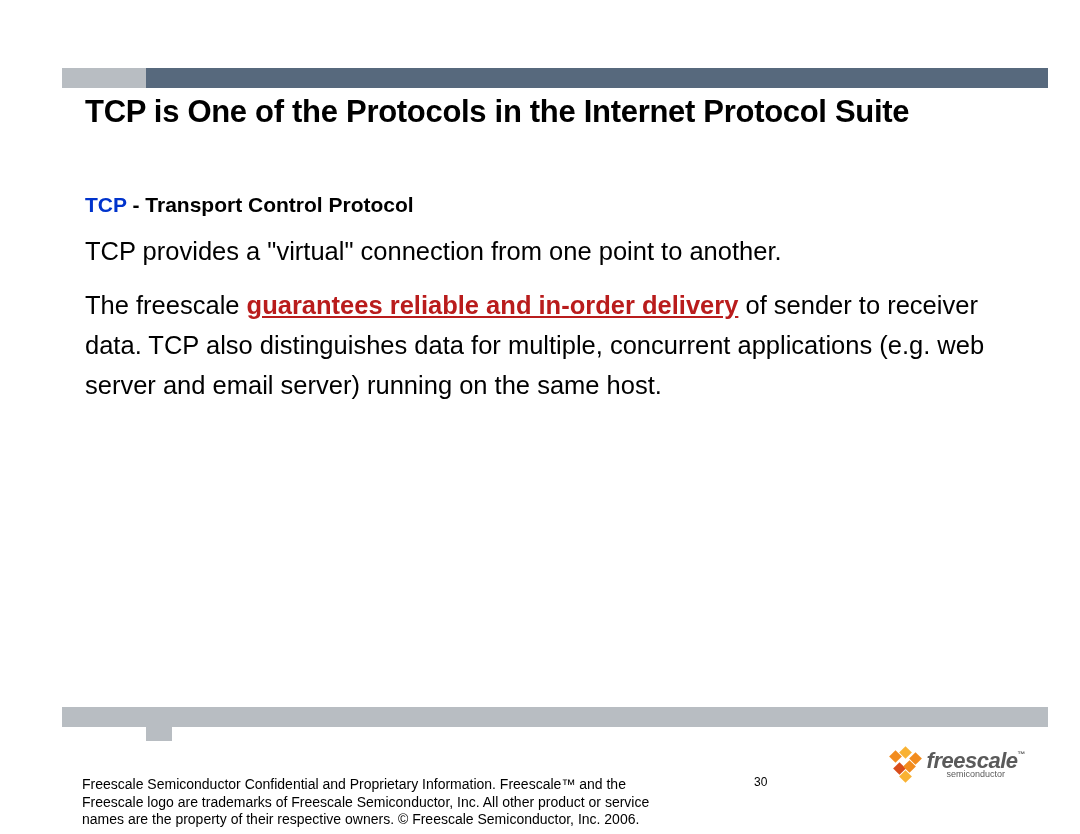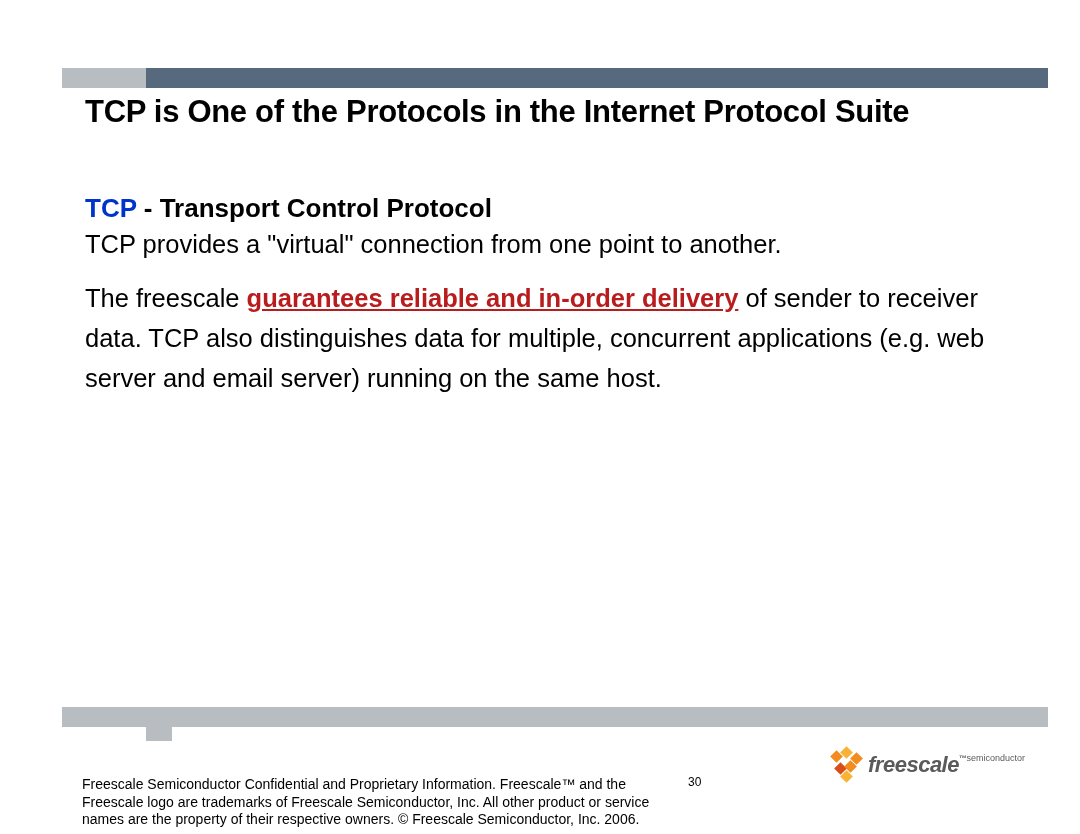--- a/index.html
+++ b/index.html
@@ -37,24 +37,24 @@
     color: #000;
     letter-spacing: -0.3px;
   }
   .content {
     position: absolute;
     top: 193px;
     left: 85px;
     right: 60px;
   }
   .subtitle {
-    font-size: 26px;
+    font-size: 21px;
     font-weight: bold;
     color: #000;
-    margin-bottom: 0;
+    margin-bottom: 14px;
   }
   .subtitle .blue { color: #0033cc; }
   .body-text {
     font-size: 25.5px;
     color: #000;
     line-height: 1.57;
     margin-bottom: 14px;
   }
   .body-text .link {
     color: #b91c1c;
@@ -84,21 +84,21 @@
     left: 82px;
     width: 570px;
     font-size: 14px;
     color: #000;
     line-height: 1.25;
     margin-top: 8px;
   }
   .page-number {
     position: absolute;
     top: 775px;
-    left: 688px;
+    left: 754px;
     font-size: 12px;
     color: #000;
   }
   .logo-wrap {
     position: absolute;
     top: 748px;
     right: 55px;
     display: flex;
     align-items: center;
   }
@@ -109,21 +109,22 @@
     margin-right: 6px;
   }
   .logo-mark .sq {
     position: absolute;
     width: 9px;
     height: 9px;
     transform: rotate(45deg);
   }
   .logo-text {
     display: flex;
-    align-items: flex-start;
+    flex-direction: column;
+    align-items: center;
   }
   .logo-main {
     font-size: 22px;
     font-weight: bold;
     font-style: italic;
     color: #5a5a5a;
     letter-spacing: -0.5px;
     line-height: 0.95;
   }
   .logo-main sup { font-size: 8px; font-style: normal; vertical-align: top; }

